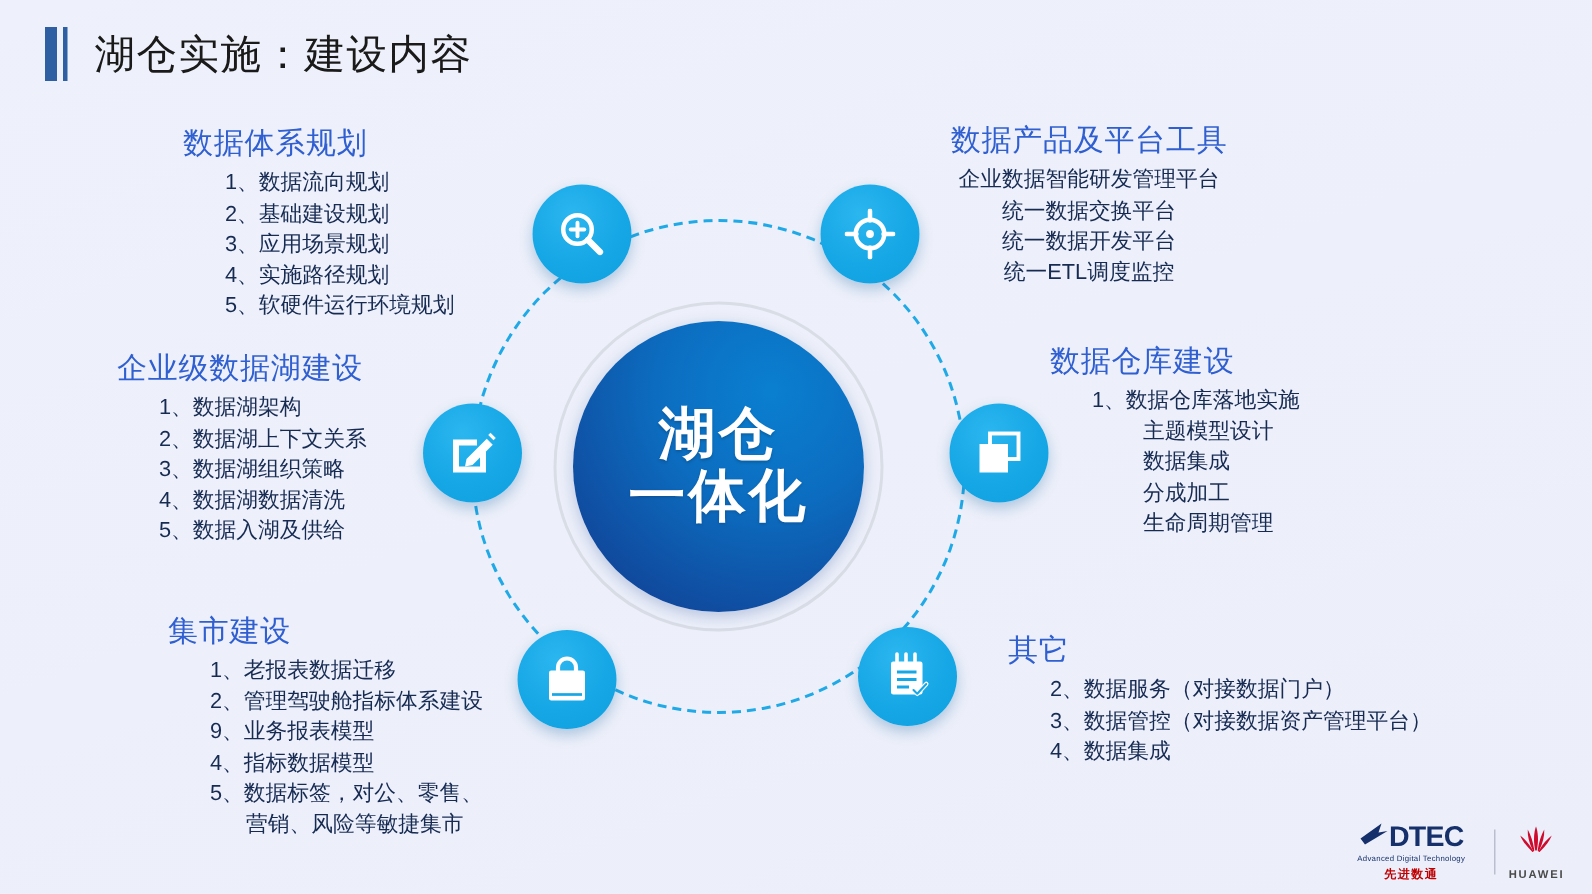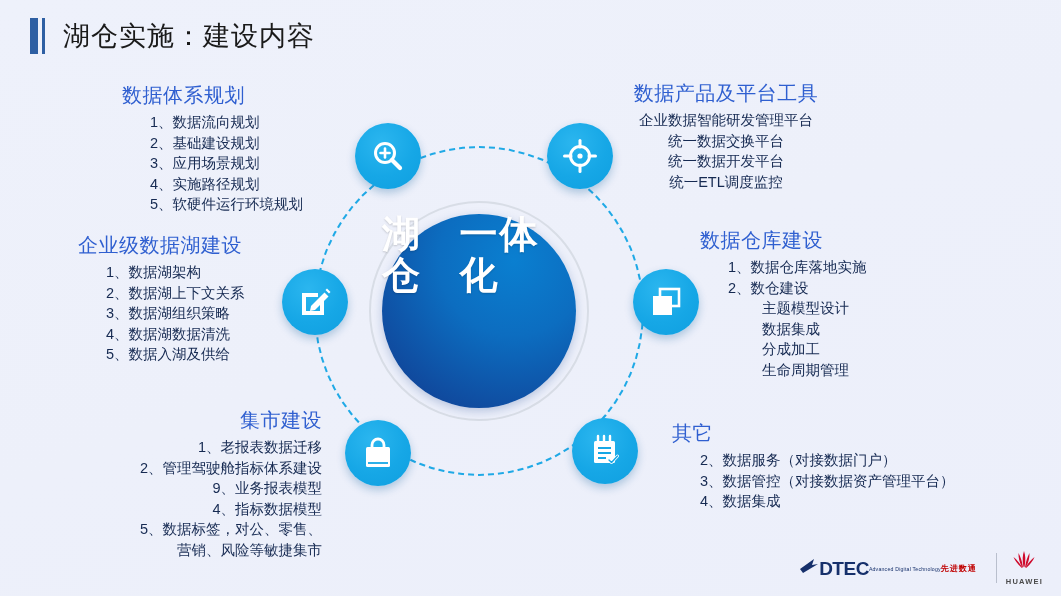--- a/index.html
+++ b/index.html
@@ -87,22 +87,22 @@
   }
   .center-circle {
     position: absolute;
     left: 110px;
     top: 96px;
     width: 194px;
     height: 194px;
     border-radius: 50%;
     background: radial-gradient(circle at 68% 24%, #0a7fd0 0%, #0c6dc0 38%, #10479b 82%, #123f8e 100%);
     display: flex;
-    flex-direction: row;
-    align-items: flex-start;
+    flex-direction: column;
+    align-items: center;
     justify-content: center;
     box-shadow: 0 3px 10px rgba(18, 63, 142, 0.25);
   }
   .center-circle .l1,
   .center-circle .l2 {
     color: #ffffff;
     font-weight: bold;
     font-size: 38px;
     line-height: 1.08;
     letter-spacing: 2px;
@@ -153,34 +153,35 @@
   .block .items li.sub { padding-left: 34px; }
   .block .items li.cont { padding-left: 24px; }
   .block.indent .items { padding-left: 28px; }
   .block.center-items .items li { text-align: center; }
   .block.center-items h3 { text-align: center; }
 
   .b-data-system   { left: 122px; top: 82px; }
   .b-data-product  { left: 596px; top: 80px; width: 260px; }
   .b-datalake      { left: 78px;  top: 232px; }
   .b-warehouse     { left: 700px; top: 227px; }
-  .b-market        { left: 112px; top: 407px; text-align: right; }
+  .b-market        { left: 112px; top: 407px; }
   .b-other         { left: 672px; top: 400px; margin-top: 20px; }
 
   
   .logos {
     position: absolute;
     right: 18px;
     bottom: 8px;
     display: flex;
     align-items: center;
     height: 40px;
   }
   .logo-dtec {
     display: flex;
+    flex-direction: column;
     align-items: center;
     justify-content: center;
     padding-right: 10px;
   }
   .logo-dtec .dtec-top {
     display: flex;
     align-items: center;
   }
   .logo-dtec .dtec-word {
     font-size: 19px;
@@ -343,21 +344,20 @@
       <li>3、数据湖组织策略</li>
       <li>4、数据湖数据清洗</li>
       <li>5、数据入湖及供给</li>
     </ul>
   </div>
 
   <div class="block b-warehouse indent">
     <h3>数据仓库建设</h3>
     <ul class="items">
       <li>1、数据仓库落地实施</li>
-      <li>2、数仓建设</li>
       <li class="sub">主题模型设计</li>
       <li class="sub">数据集成</li>
       <li class="sub">分成加工</li>
       <li class="sub">生命周期管理</li>
     </ul>
   </div>
 
   <div class="block b-market indent">
     <h3>集市建设</h3>
     <ul class="items">

